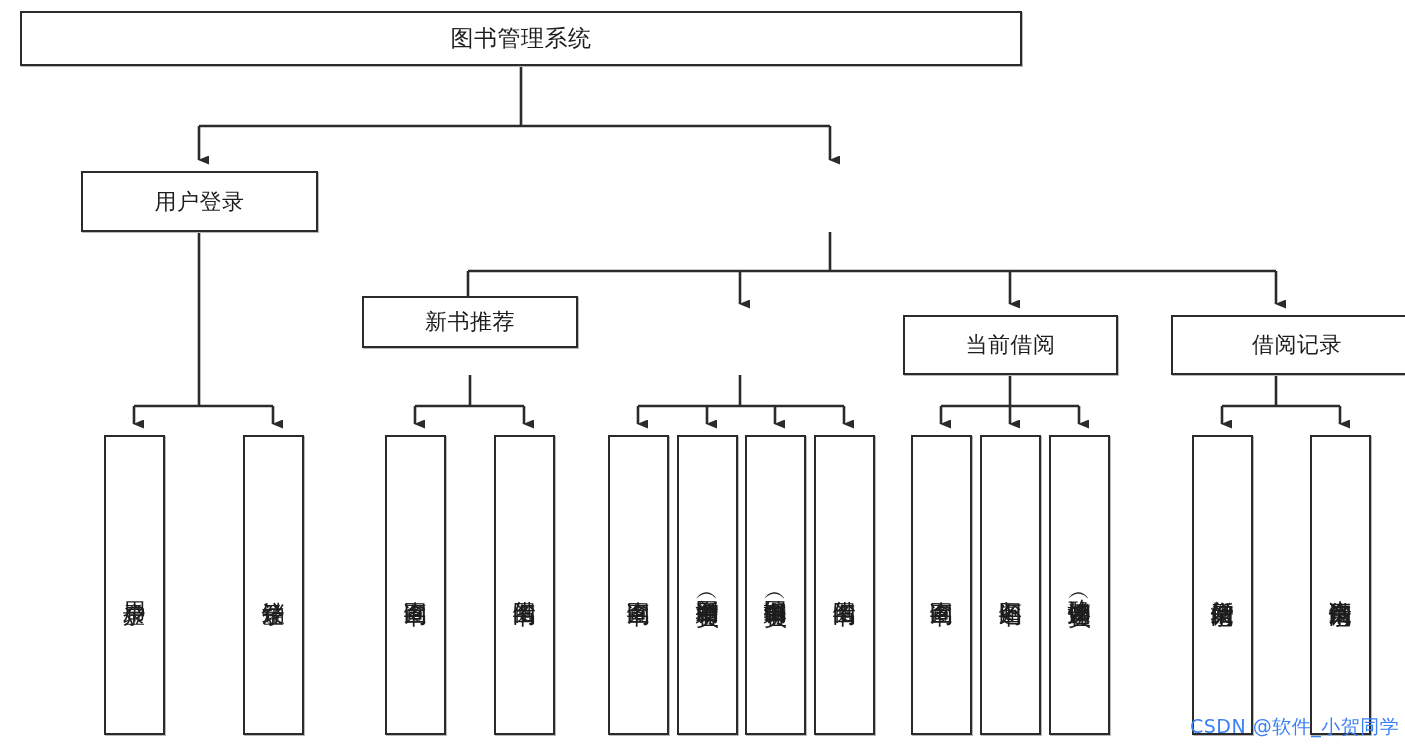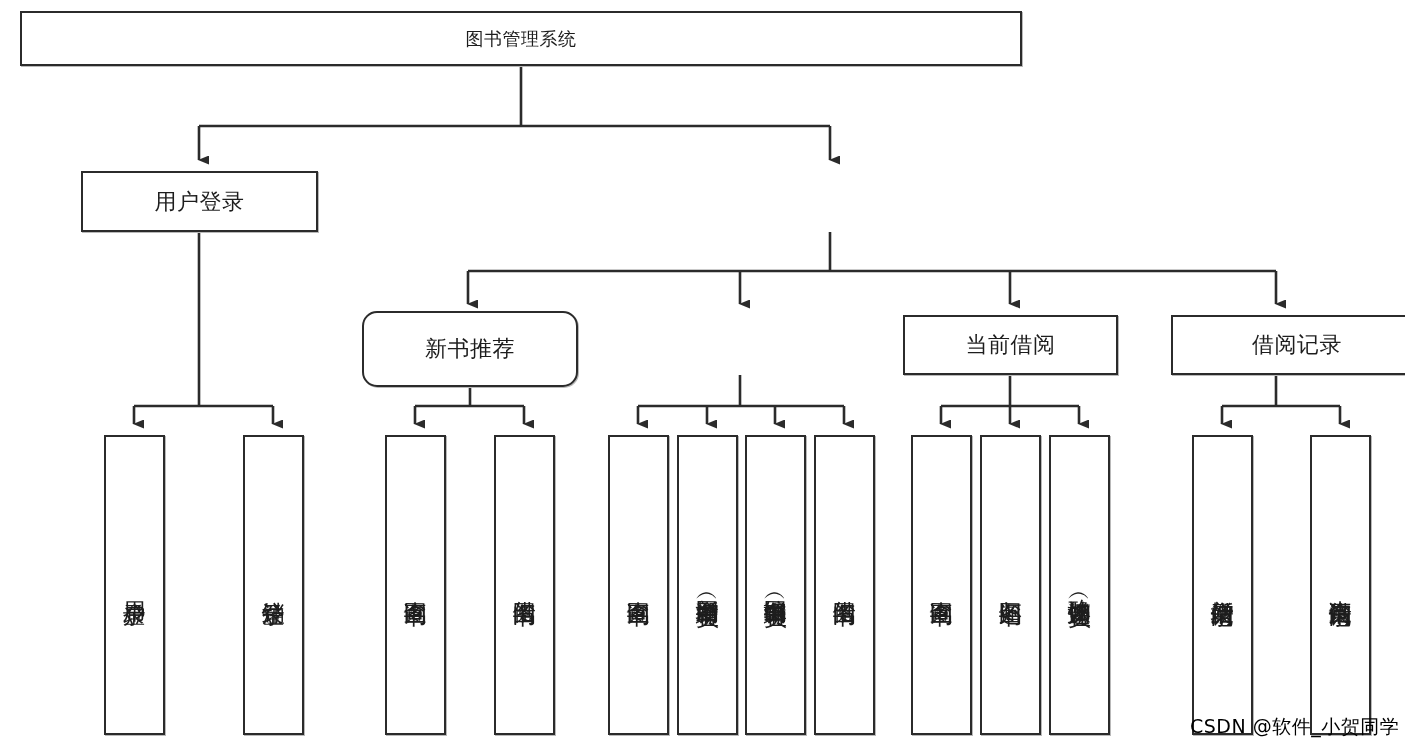--- a/index.html
+++ b/index.html
@@ -54,24 +54,24 @@
   }
   .node.vertical .lbl {
     writing-mode: vertical-rl;
     text-orientation: upright;
     font-size: 23px;
     line-height: 1.06;
     letter-spacing: 1px;
     white-space: nowrap;
     max-height: 100%;
   }
-  .node.root .lbl { font-size: 18px; }
+  .node.root .lbl { font-size: 23px; }
   .watermark {
     position: absolute;
-    color: #000000;
+    color: #3b82f6;
     font-size: 19px;
     letter-spacing: 0.5px;
     white-space: nowrap;
     user-select: none;
   }
 </style>
 </head>
 <body>
 
 <div id="canvas">
@@ -128,21 +128,21 @@
   </svg>
 
   <div class="node horizontal root" style="left:20px; top:11px; width:1002px; height:55px;">
     <span class="lbl">图书管理系统</span>
   </div>
 
   <div class="node horizontal" style="left:81px; top:171px; width:237px; height:61px;">
     <span class="lbl">用户登录</span>
   </div>
 
-  <div class="node horizontal" style="left:362px; top:311px; width:216px; height:76px;border-radius:15px;">
+  <div class="node horizontal" style="left:362px; top:296px; width:216px; height:52px;">
     <span class="lbl">新书推荐</span>
   </div>
   <div class="node horizontal" style="left:903px; top:315px; width:215px; height:60px;align-items:center;">
     <span class="lbl">当前借阅</span>
   </div>
   <div class="node horizontal" style="left:1171px; top:315px; width:252px; height:60px;">
     <span class="lbl">借阅记录</span>
   </div>
 
   <div class="node vertical" style="left:104px; top:435px; width:61px; height:300px;">

